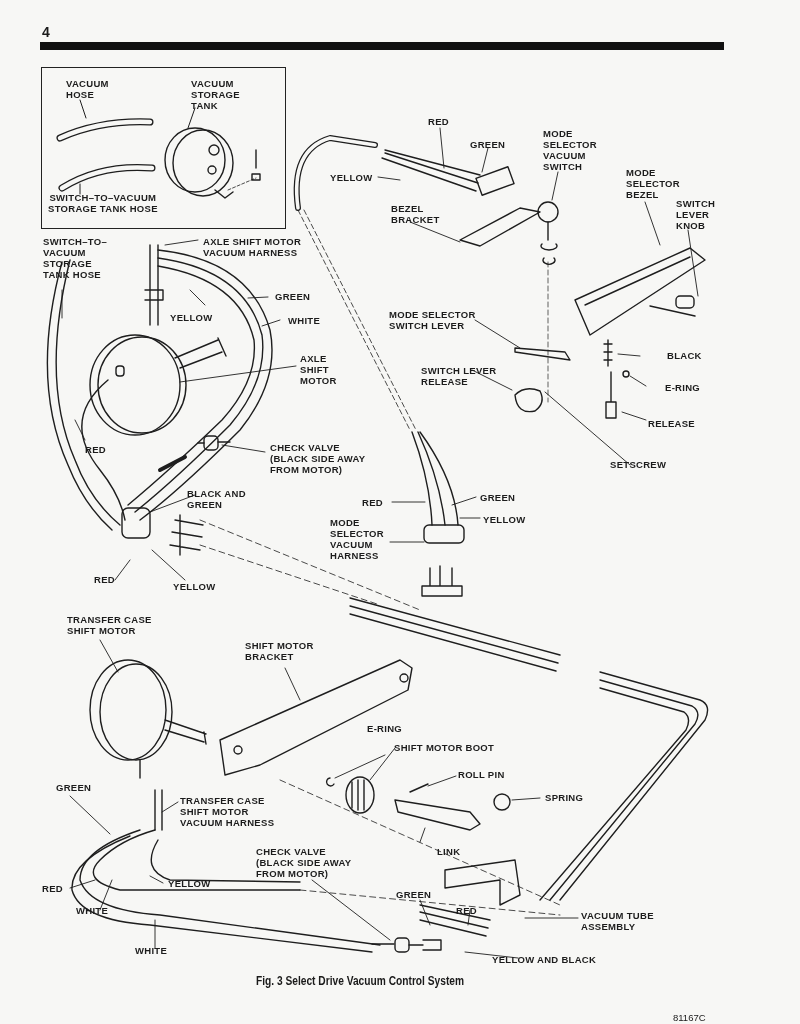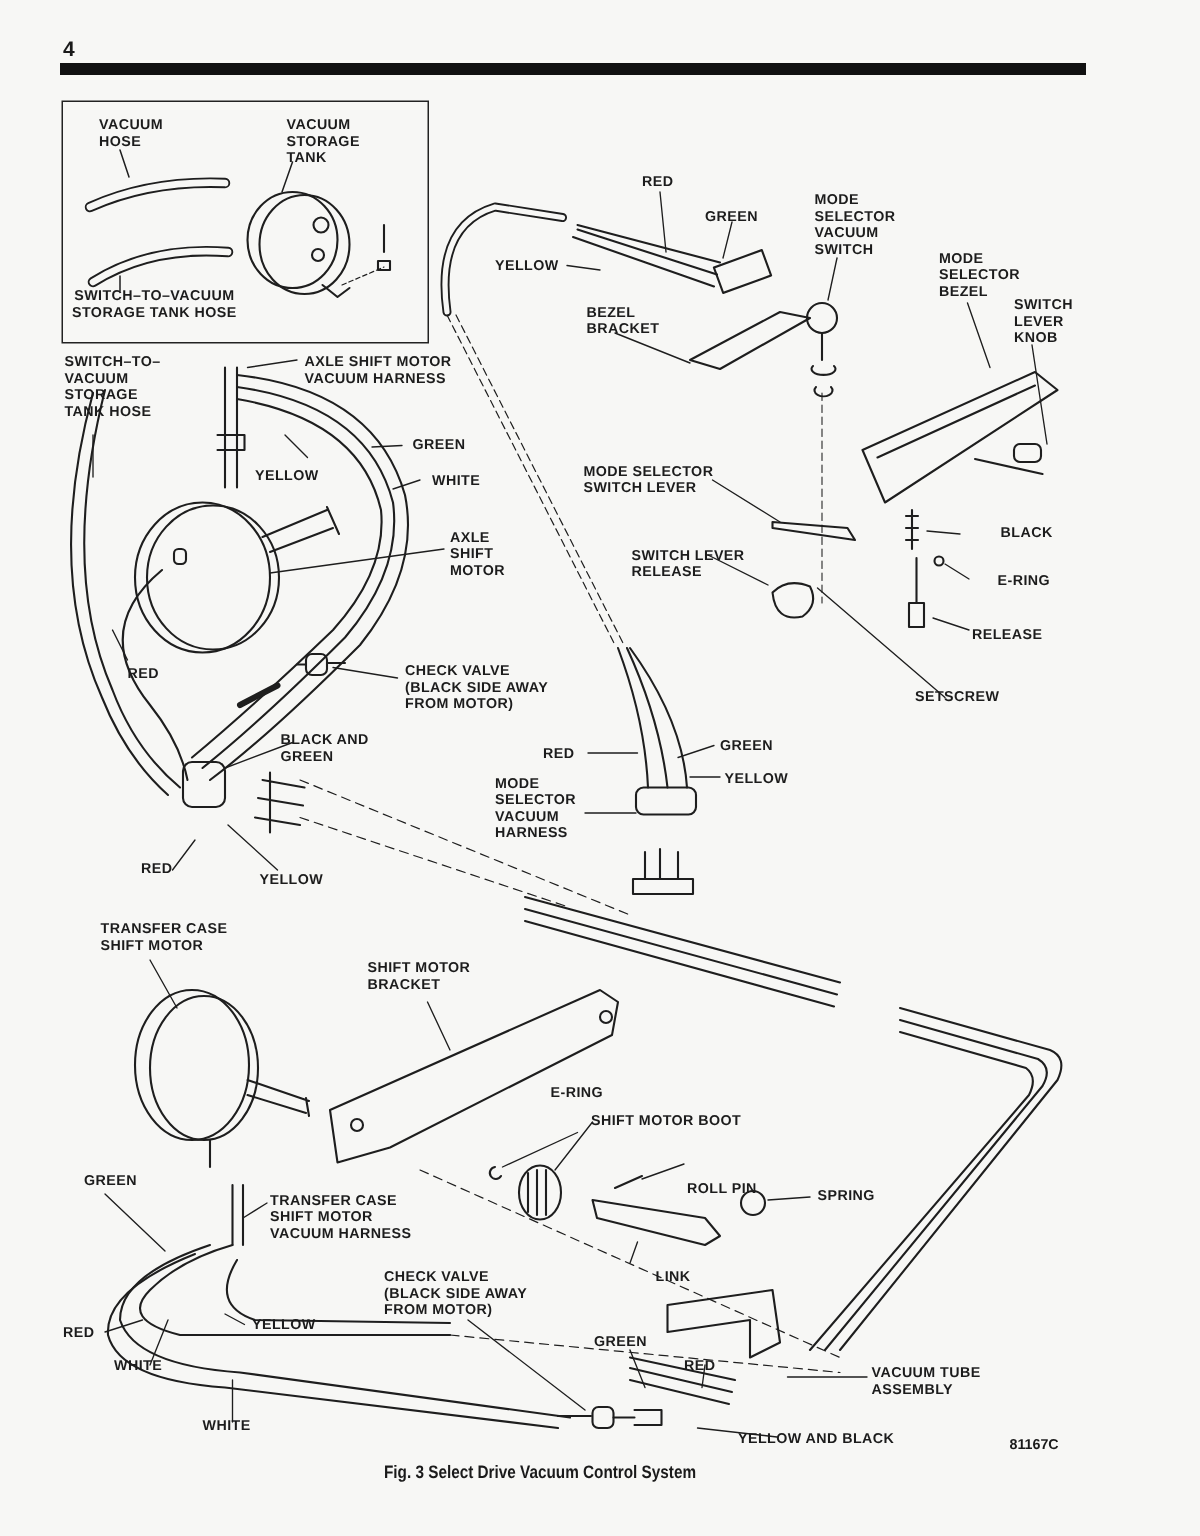--- a/index.html
+++ b/index.html
@@ -6,21 +6,21 @@
   body { width:800px; height:1024px; background:#f7f7f5; position:relative; overflow:hidden;
          font-family:"Liberation Sans", sans-serif; color:#1a1a1a; }
   .page-num { position:absolute; left:42px; top:24px; font-size:14px; font-weight:bold; }
   .top-rule { position:absolute; left:40px; top:42px; width:684px; height:8px; background:#111; }
   .lbl { position:absolute; font-size:9.5px; font-weight:bold; line-height:11px; letter-spacing:0.3px;
          white-space:pre; color:#1c1c1c; }
   .inset { position:absolute; left:41px; top:67px; width:243px; height:160px; border:1.5px solid #222; }
   svg.art { position:absolute; left:0; top:0; }
   .caption { position:absolute; left:256px; top:974px; font-size:12px; font-weight:bold;
              font-family:"Liberation Sans", sans-serif; transform:scaleX(0.85); transform-origin:left top; }
-  .figno { position:absolute; left:673px; top:958px; font-size:9.5px; font-weight:bold; }
+  .figno { position:absolute; left:673px; top:1012px; font-size:9.5px; font-weight:normal; }
 </style>
 </head>
 <body>
 
 <div class="page-num">4</div>
 <div class="top-rule"></div>
 
 <div class="inset"></div>
 
 <svg class="art" width="800" height="1024" viewBox="0 0 800 1024" fill="none" stroke="#1e1e1e" stroke-width="1.4" stroke-linecap="round" stroke-linejoin="round">
@@ -258,21 +258,21 @@
 VACUUM
 HARNESS</div>
 <div class="lbl" style="left:94px;top:574px;">RED</div>
 <div class="lbl" style="left:173px;top:581px;">YELLOW</div>
 <div class="lbl" style="left:67px;top:614px;">TRANSFER CASE
 SHIFT MOTOR</div>
 <div class="lbl" style="left:245px;top:640px;">SHIFT MOTOR
 BRACKET</div>
 <div class="lbl" style="left:367px;top:723px;">E-RING</div>
 <div class="lbl" style="left:394px;top:742px;">SHIFT MOTOR BOOT</div>
-<div class="lbl" style="left:458px;top:769px;margin-top:18px;">ROLL PIN</div>
+<div class="lbl" style="left:458px;top:769px;">ROLL PIN</div>
 <div class="lbl" style="left:545px;top:792px;">SPRING</div>
 <div class="lbl" style="left:409px;top:846px;margin-left:28px;">LINK</div>
 <div class="lbl" style="left:56px;top:782px;">GREEN</div>
 <div class="lbl" style="left:180px;top:795px;">TRANSFER CASE
 SHIFT MOTOR
 VACUUM HARNESS</div>
 <div class="lbl" style="left:256px;top:846px;">CHECK VALVE
 (BLACK SIDE AWAY
 FROM MOTOR)</div>
 <div class="lbl" style="left:168px;top:878px;">YELLOW</div>

